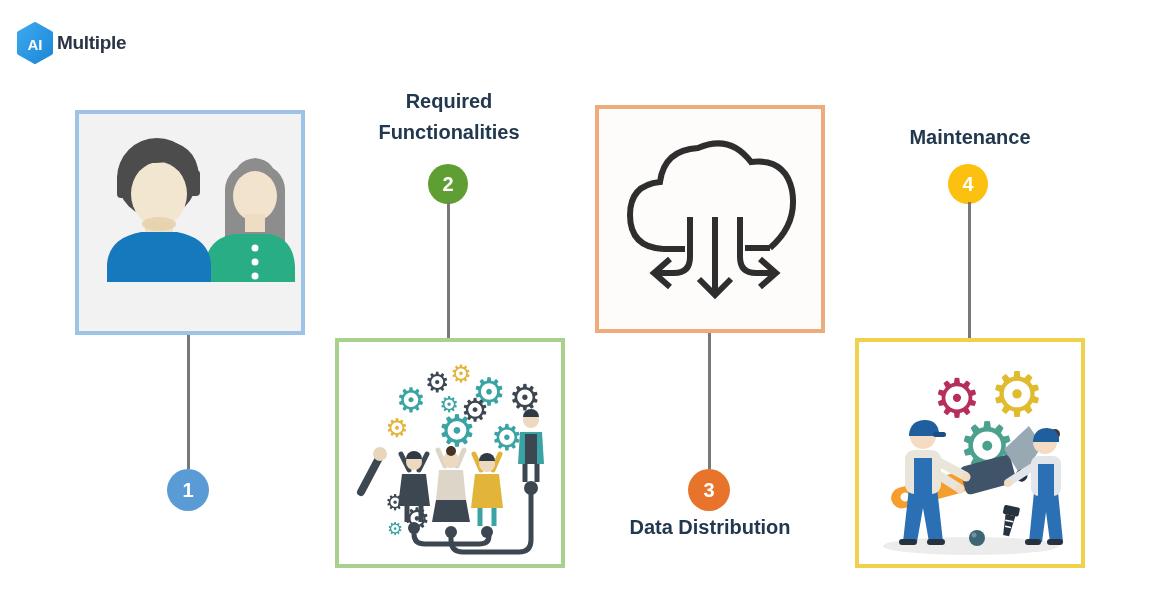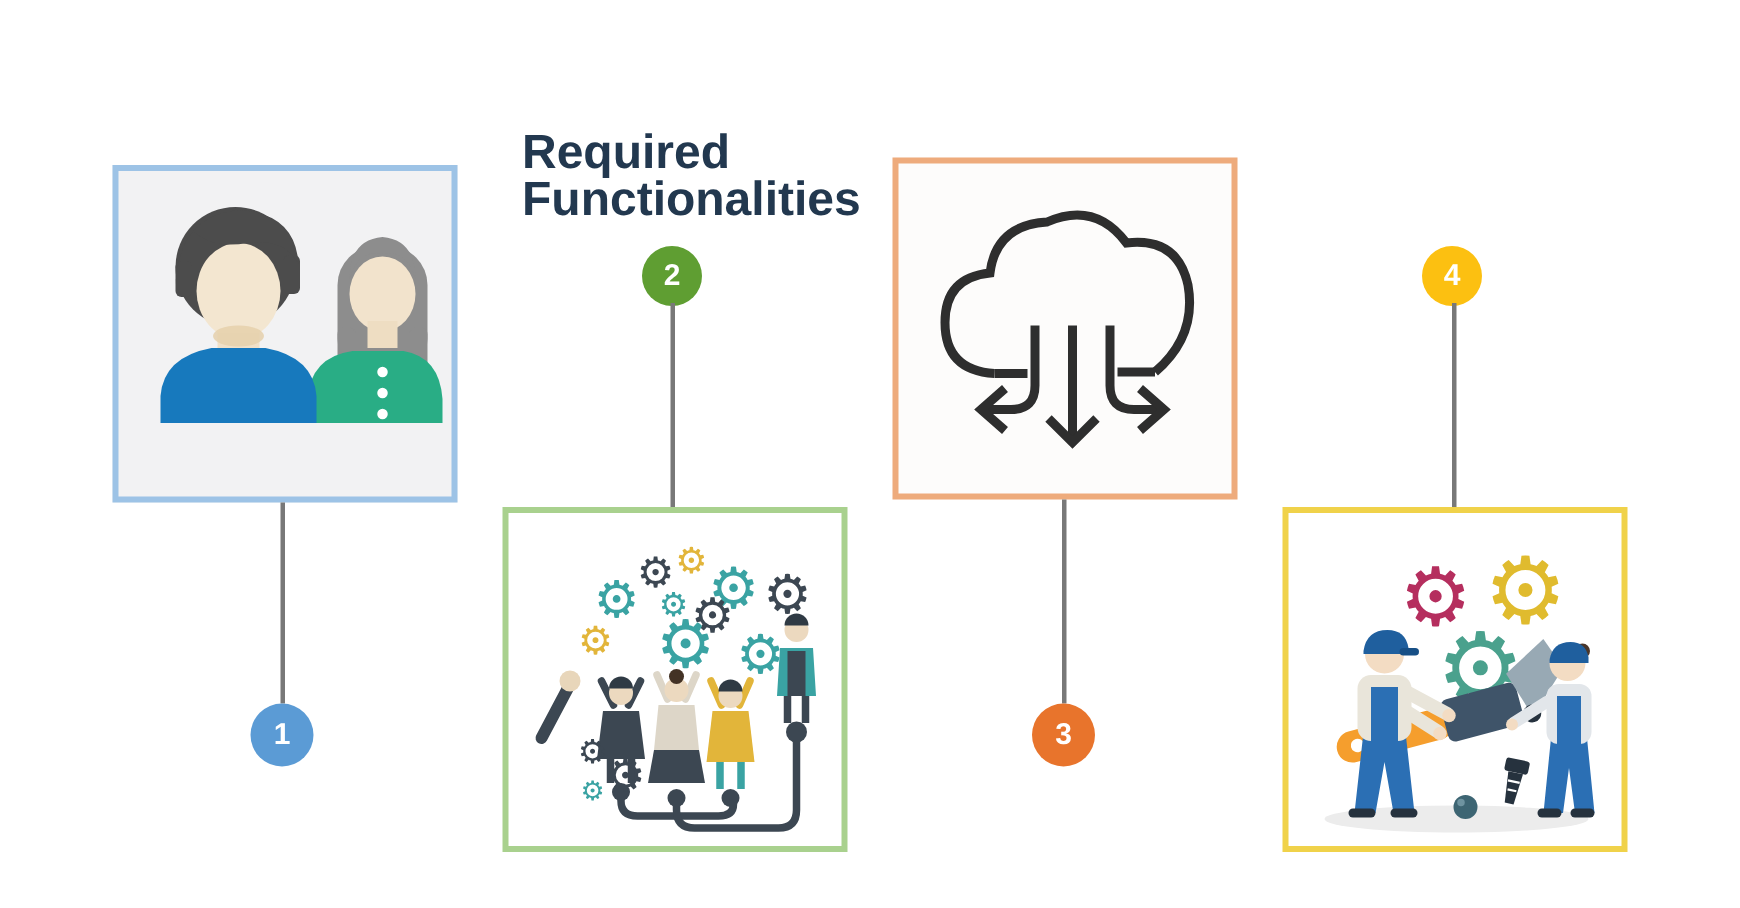--- a/index.html
+++ b/index.html
@@ -28,34 +28,47 @@
     position:absolute; width:42px; height:42px; border-radius:50%;
     color:#ffffff; font-weight:bold; font-size:20px;
     display:flex; align-items:center; justify-content:center;
   }
   .c1 { left:167px; top:469px; background:#5b9bd5; }
   .c2 { left:428px; top:164px; background:#5f9e32; width:40px; height:40px; }
   .c3 { left:688px; top:469px; background:#e8742c; }
   .c4 { left:948px; top:164px; background:#fcc011; width:40px; height:40px; }
   
   .step-text {
-    position:absolute; font-size:32px; font-weight:bold; color:#22384f;
-    line-height:31px;
+    position:absolute; font-size:20px; font-weight:bold; color:#22384f;
+    text-align:center; line-height:31px;
   }
   .l1 { left:68px;  top:512px; width:240px; white-space:nowrap; }
   .t2 { left:348px; top:86px;  width:202px; }
   .l3 { left:588px; top:512px; width:244px; white-space:nowrap; }
   .t4 { left:858px; top:122px; width:224px; white-space:nowrap; }
   .gear-glyph { font-family:"DejaVu Sans", sans-serif; }
 </style>
 </head>
 <body>
 
 <div id="canvas">
 
+  <div class="logo">
+    <svg width="38" height="42" viewBox="0 0 38 42">
+      <defs>
+        <linearGradient id="hexg" x1="0" y1="0" x2="1" y2="1">
+          <stop offset="0" stop-color="#3aa9ef"></stop>
+            <stop offset="1" stop-color="#1e87d6"></stop>
+        </linearGradient>
+      </defs>
+      <polygon points="19,2 35,11 35,31 19,40 3,31 3,11" fill="url(#hexg)" stroke="url(#hexg)" stroke-width="4" stroke-linejoin="round"></polygon>
+      <text x="19" y="22" text-anchor="middle" dominant-baseline="central" fill="#ffffff" font-size="15" font-weight="bold">AI</text>
+    </svg>
+    <span class="logo-name">Multiple</span>
+  </div>
 
   <div class="box box1">
     <svg viewBox="0 0 222 217">
 
       <rect x="146" y="50" width="60" height="88" rx="26" fill="#8d8d8d"></rect>
       <rect x="146" y="104" width="12" height="38" rx="5" fill="#8d8d8d"></rect>
       <rect x="194" y="104" width="12" height="38" rx="5" fill="#8d8d8d"></rect>
       <ellipse cx="176" cy="82" rx="22" ry="25" fill="#f2e3cc"></ellipse>
       <path d="M154 72 Q160 52 176 55 Q192 52 198 72 Q198 46 176 44 Q154 46 154 72 Z" fill="#8d8d8d"></path>
       <rect x="166" y="100" width="20" height="18" fill="#eeddc2"></rect>
@@ -148,21 +161,23 @@
         <path d="M116 108 L116 184"></path>
         <path d="M100 170 L116 186 L132 170"></path>
 
         <path d="M141 108 L141 148 Q141 164 157 164 L175 164"></path>
         <path d="M161 150 L177 164 L161 178"></path>
       </g>
     </svg>
   </div>
   <div class="connector line3"></div>
   <div class="num-circle c3">3</div>
-
+  <div class="step-text l3">Data Distribution</div>
+
+  <div class="step-text t4">Maintenance</div>
   <div class="num-circle c4">4</div>
   <div class="connector line4"></div>
   <div class="box box4">
     <svg viewBox="0 0 222 222">
       <ellipse cx="112" cy="204" rx="88" ry="9" fill="#ececec"></ellipse>
 
       <text class="gear-glyph" x="98" y="56" font-size="54" fill="#b52e5e" text-anchor="middle" dominant-baseline="central">⚙</text>
       <text class="gear-glyph" x="158" y="52" font-size="62" fill="#e0bb2e" text-anchor="middle" dominant-baseline="central">⚙</text>
       <text class="gear-glyph" x="128" y="104" font-size="66" fill="#4aa18d" text-anchor="middle" dominant-baseline="central">⚙</text>
 

